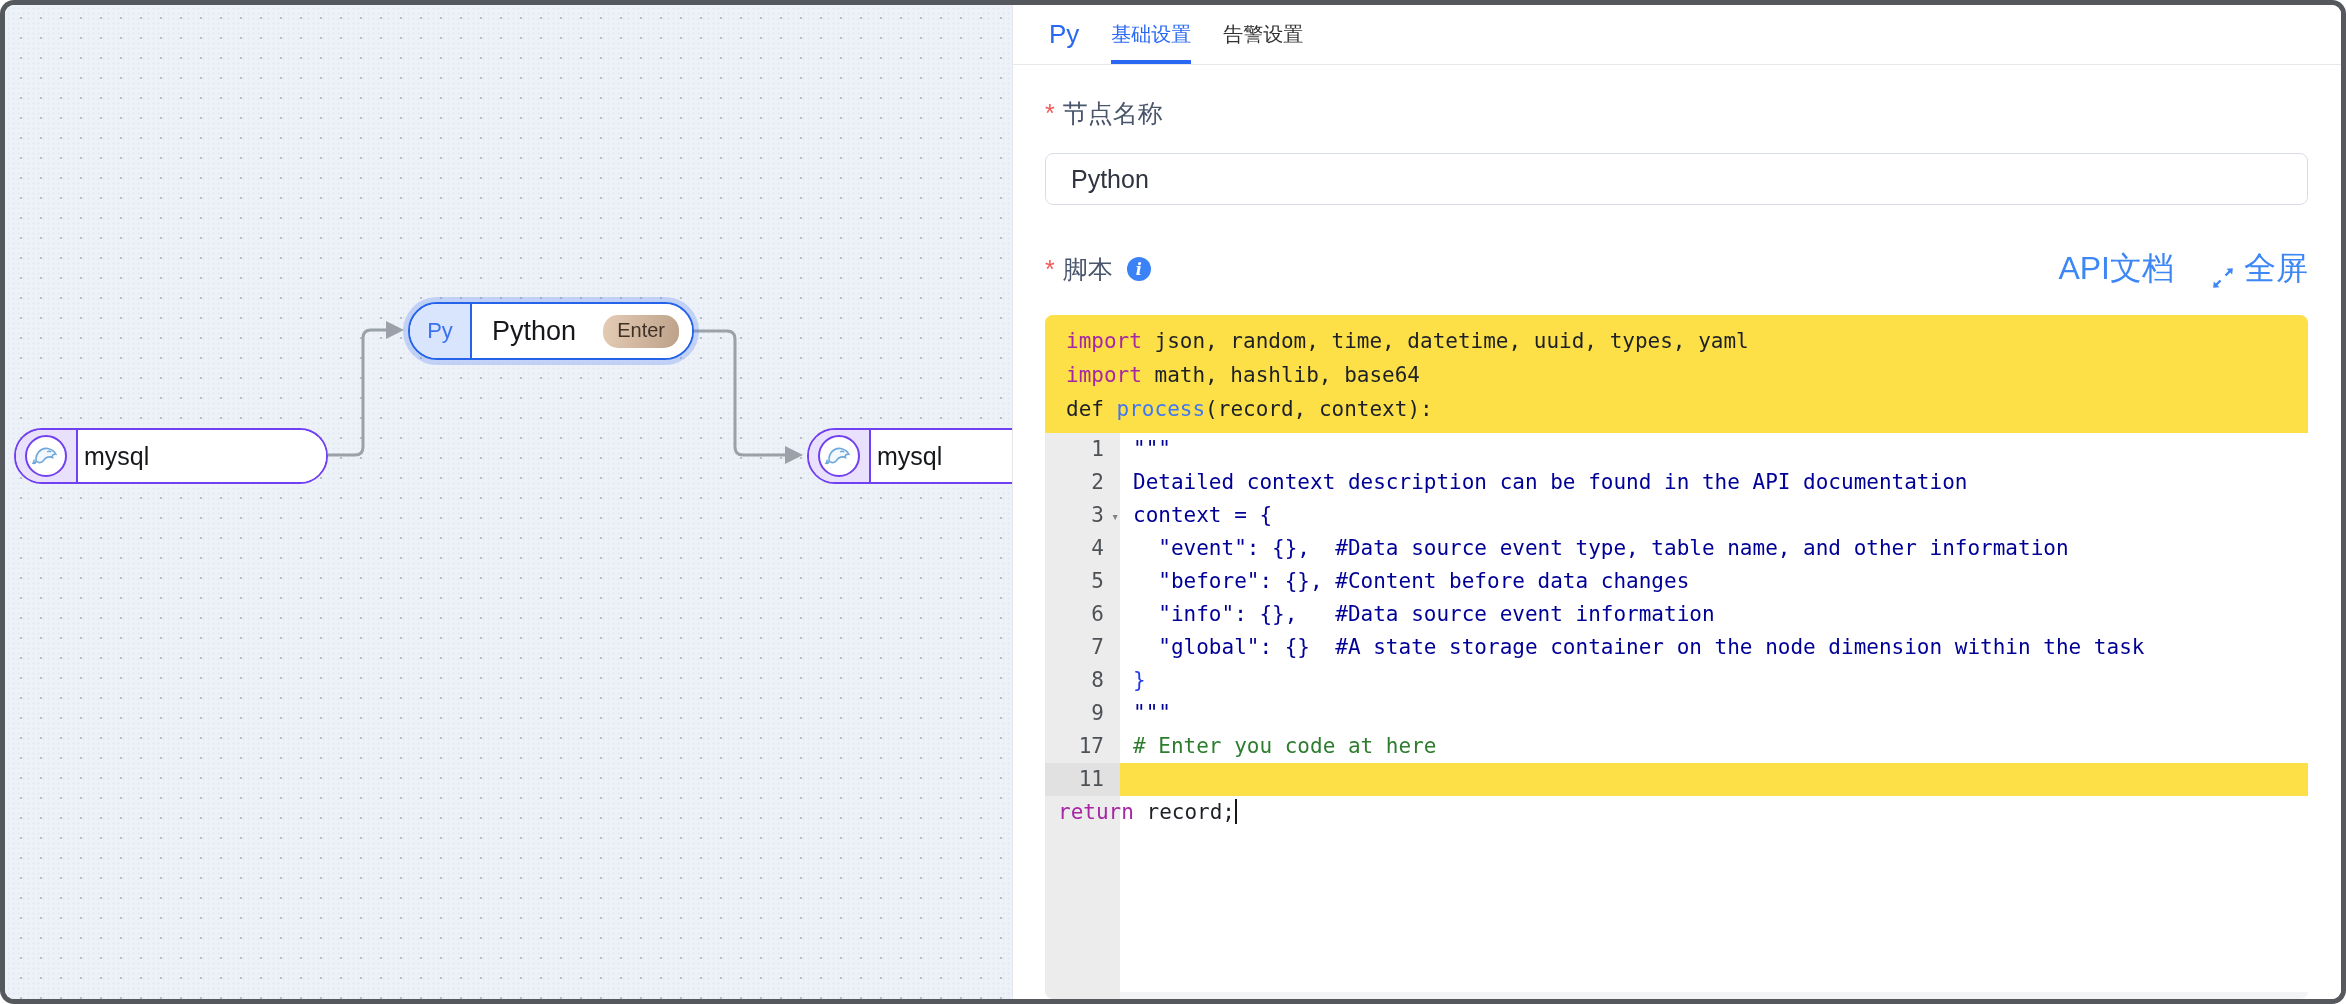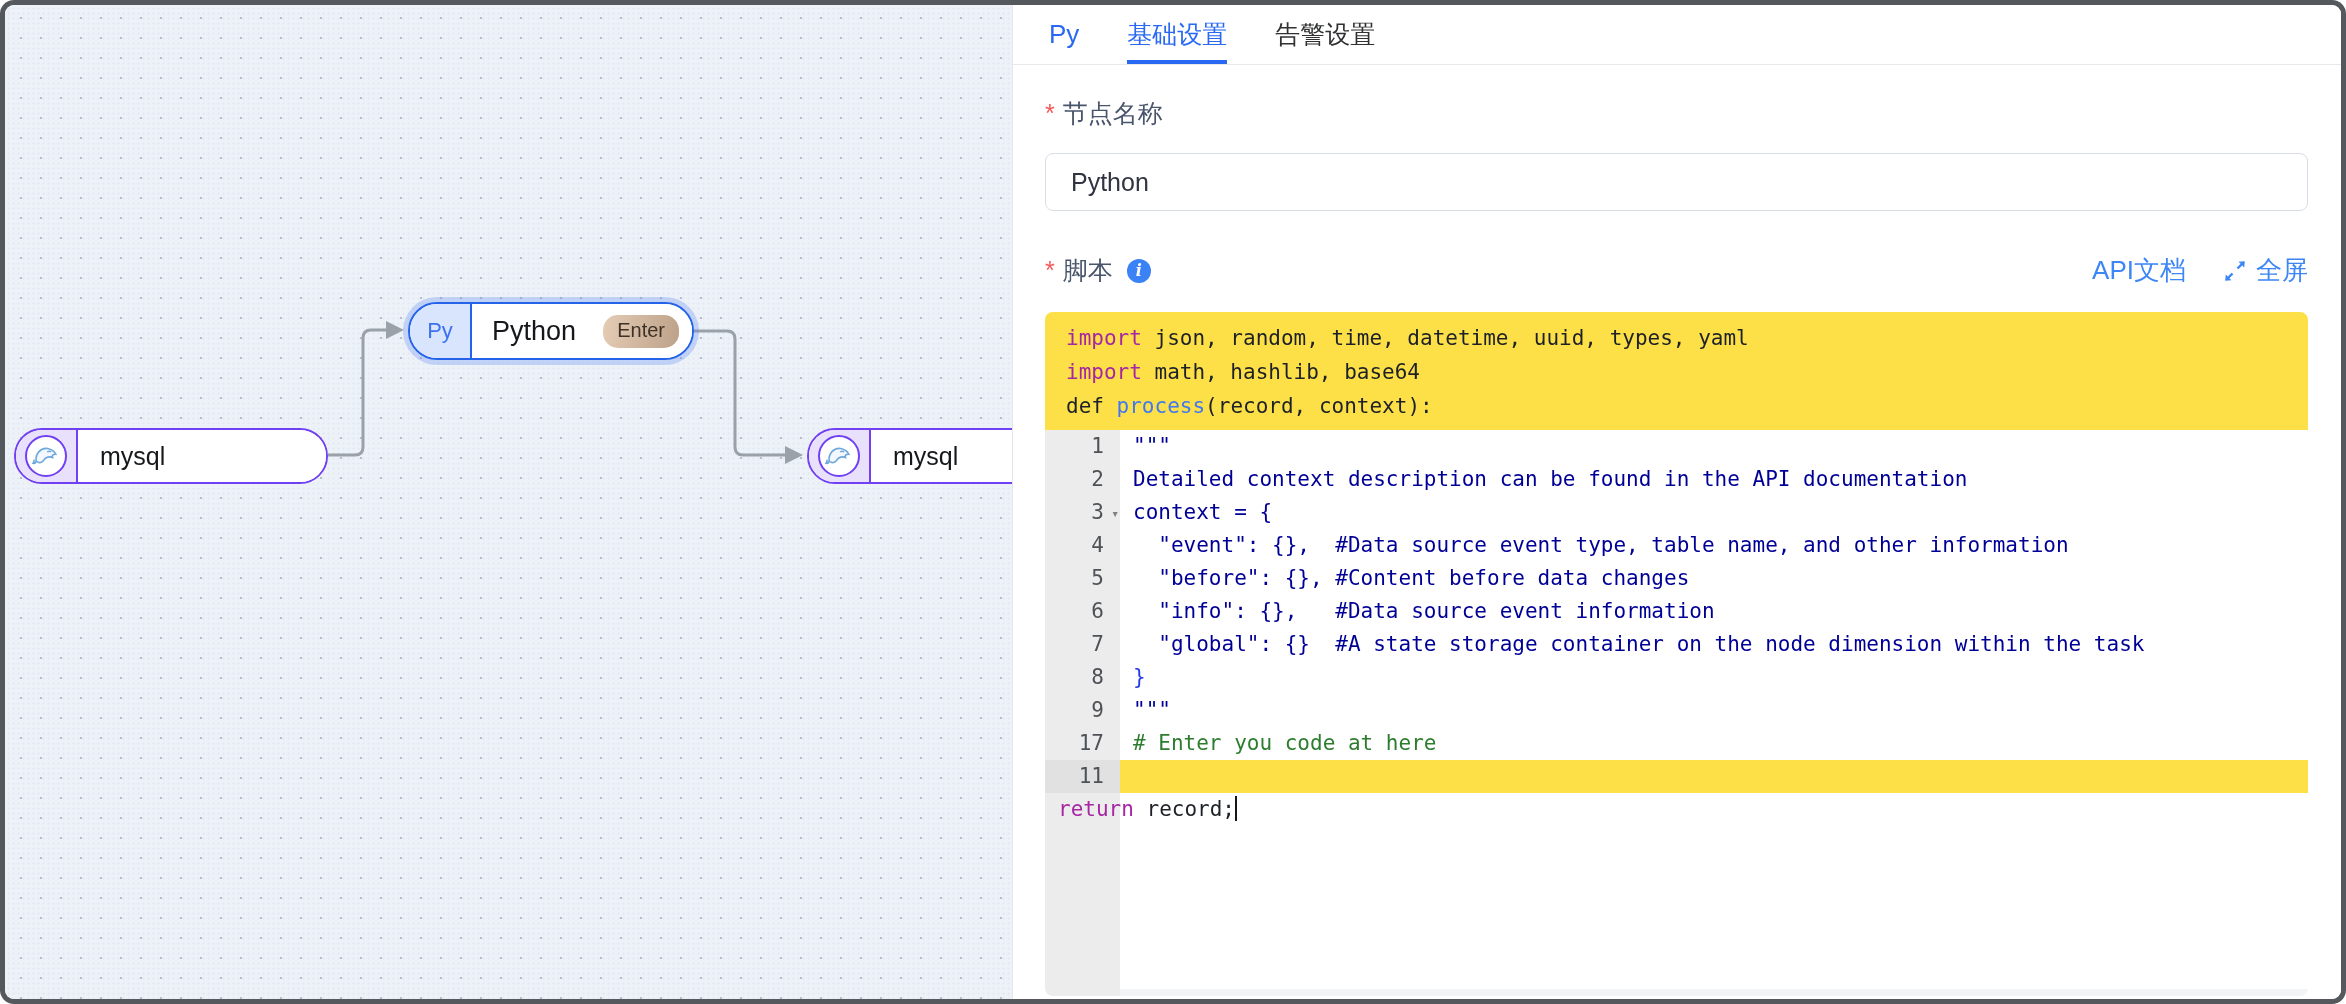--- a/index.html
+++ b/index.html
@@ -22,41 +22,41 @@
   .edges { position:absolute; left:0; top:0; width:1007px; height:994px; }
 
   .node { position:absolute; display:flex; background:#fff; }
   .node-body { flex:1; display:flex; align-items:center; background:#fff; }
 
   .node-mysql { height:56px; border:2px solid #7040f2; border-radius:28px; overflow:hidden; }
   .mysql-left { width:62px; background:#e9e1fc; border-right:2px solid #7040f2;
                 display:flex; align-items:center; justify-content:center; }
   .mysql-circle { width:42px; height:42px; background:#fff; border:2px solid #7040f2;
                   border-radius:50%; display:flex; align-items:center; justify-content:center; }
-  .mysql-label { font-size:25px; color:#15171b; padding-left:22px; }
+  .mysql-label { font-size:25px; color:#15171b; padding-left:6px; }
 
   .node-python { height:58px; border:2px solid #2563eb; border-radius:29px; overflow:hidden;
                  box-shadow:0 0 0 5px rgba(96,140,244,0.30); }
   .py-left { width:62px; background:#d8e5fd; border-right:2px solid #2563eb;
              display:flex; align-items:center; justify-content:center;
              color:#3b72f1; font-size:22px; }
   .python-label { font-size:27px; color:#15171b; padding-left:20px; flex:1; }
   .beta-badge { align-self:center; margin-right:13px; padding:4px 14px 6px;
                 border-radius:15px; background:linear-gradient(100deg,#e5ccb5 0%,#bfa documentation28b 100%);
                 background:linear-gradient(100deg,#e5ccb5 0%,#bda189 100%);
                 color:#3e3126; font-size:20px; }
 
   
   .panel { position:relative; flex:1; height:100%; background:#fff; border-left:1px solid #e4e6ea;
            display:flex; flex-direction:column; }
 
   .tabbar { height:60px; display:flex; align-items:stretch; border-bottom:1px solid #e6e8ec;
             padding-left:36px; flex:none; }
   .py-tab { color:#2968f3; font-size:26px; display:flex; align-items:center; }
-  .tab { position:relative; margin-left:48px; font-size:25px; color:#303133;
+  .tab { position:relative; margin-left:32px; font-size:20px; color:#303133;
          display:flex; align-items:center; cursor:pointer; }
   .tab:first-of-type { margin-left:33px; }
   .tab.active { color:#2968f3; }
   .tab-underline { position:absolute; left:0; right:0; bottom:0; height:4px; background:#2968f3; }
 
   .content { flex:1; padding:0 33px 0 32px; display:flex; flex-direction:column; overflow:hidden; }
 
   .label-row { margin-top:32px; display:flex; align-items:center; }
   .req { color:#f25a5a; font-size:25px; margin-right:8px; }
   .field-label { color:#49556b; font-size:25px; }
@@ -64,21 +64,21 @@
   .name-input { margin-top:23px; height:58px; width:100%; border:1px solid #d8dce4;
                 border-radius:8px; font-size:25px; color:#2f3440; padding:0 25px;
                 font-family:"Liberation Sans", sans-serif; outline:none; background:#fff; }
 
   .script-row { margin-top:42px; display:flex; align-items:center; justify-content:space-between; }
   .script-left { display:flex; align-items:center; }
   .info-icon { width:24px; height:24px; border-radius:50%; background:#3b82f6; margin-left:14px;
                display:flex; align-items:center; justify-content:center;
                color:#fff; font-family:"DejaVu Serif", serif; font-style:italic;
                font-weight:bold; font-size:16px; }
-  .script-links { display:flex; align-items:center; color:#3d86f5; font-size:26px; }
+  .script-links { display:flex; align-items:flex-end; color:#3d86f5; font-size:32px; }
   .link { cursor:pointer; color:#3d86f5; }
   .expand-icon { margin:0 8px 0 36px; display:flex; }
 
   
   .editor { margin-top:24px; height:684px; border-radius:8px; overflow:hidden;
             display:flex; flex-direction:column;
             font-family:"DejaVu Sans Mono","Liberation Mono", monospace; font-size:21px; flex:none; }
   .ed-header { background:#fde047; padding:9px 0 7px 21px; flex:none; }
   .hline { height:34px; line-height:34px; white-space:pre; }
   .ed-body { position:relative; flex:1; background:#fff; overflow:hidden; }

